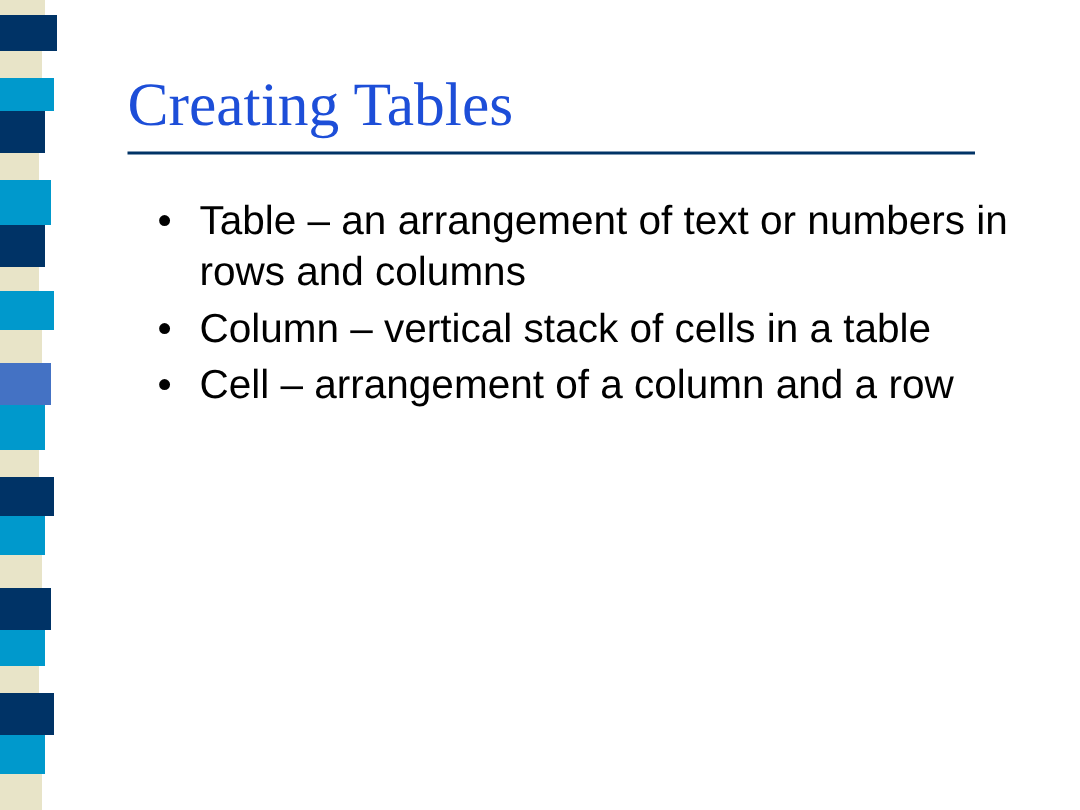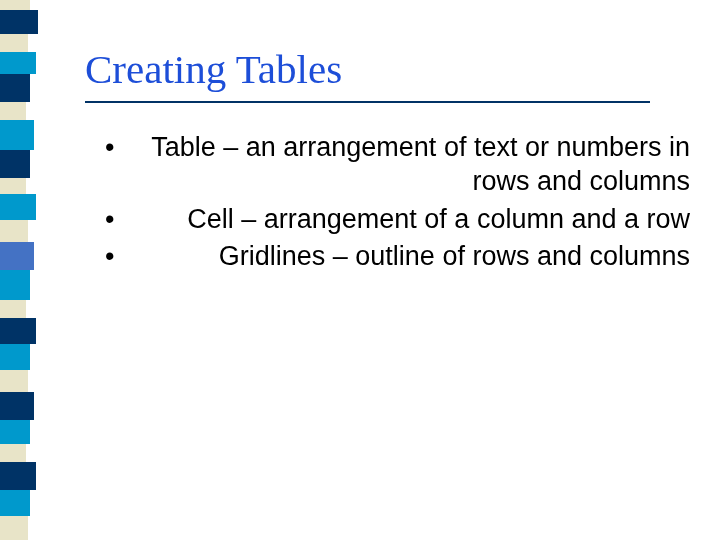--- a/index.html
+++ b/index.html
@@ -41,21 +41,20 @@
     }
     .title-underline {
       width: 565px;
       height: 2px;
       background: #013366;
       margin-bottom: 28px;
     }
     .bullet-list {
       list-style: none;
       padding-left: 20px;
-      text-align: right;
     }
     .bullet-item {
       position: relative;
       font-size: 27px;
       line-height: 1.25;
       color: #000000;
       margin-bottom: 4px;
       padding-left: 28px;
     }
     .bullet-item::before {
@@ -94,16 +93,16 @@
     <div class="stripe" style="top: 462px; height: 28px; width: 36px; background: rgb(0, 51, 102);"></div>
     <div class="stripe" style="top: 490px; height: 26px; width: 30px; background: rgb(0, 153, 204);"></div>
     <div class="stripe" style="top: 516px; height: 24px; width: 28px; background: rgb(232, 228, 200);"></div>
   </div>
 
 <div class="content">
   <h1 class="title">Creating Tables</h1>
   <div class="title-underline"></div>
   <ul class="bullet-list">
     <li class="bullet-item">Table – an arrangement of text or numbers in rows and columns</li>
+    <li class="bullet-item">Column – vertical stack of cells in a table</li>
     <li class="bullet-item">Cell – arrangement of a column and a row</li>
-    <li class="bullet-item">Gridlines – outline of rows and columns</li>
   </ul>
 </div>
 
 </body></html>

